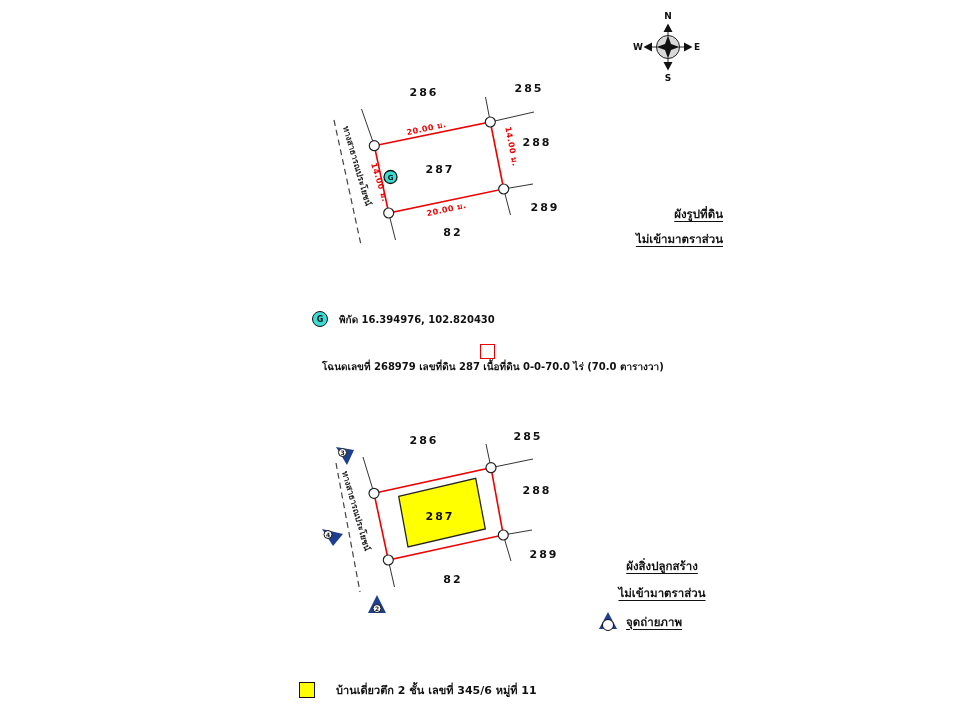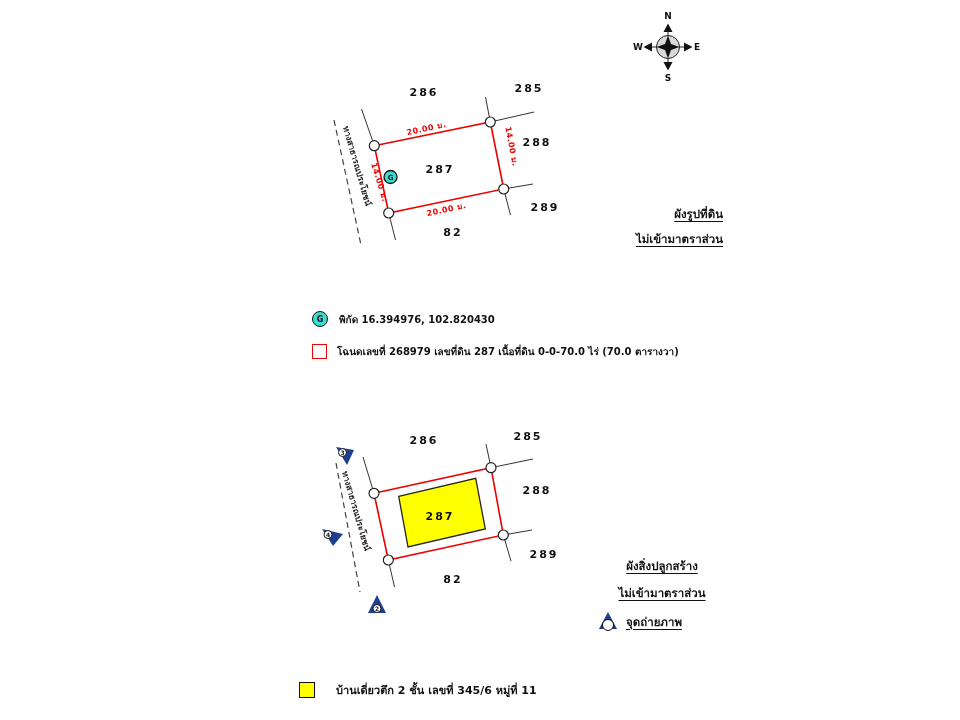--- a/index.html
+++ b/index.html
@@ -88,21 +88,21 @@
   <div class="heading-block" style="left:598px;top:205px;width:125px;text-align:right;">
     <div class="heading-line">ผังรูปที่ดิน</div>
     <div class="heading-line" style="margin-top:7px;">ไม่เข้ามาตราส่วน</div>
   </div>
 
   <div class="legend-row" style="left:312px;top:311px;">
     <div class="gps-chip">G</div>
     <div class="legend-text" style="margin-left:11px;">พิกัด 16.394976, 102.820430</div>
   </div>
 
-  <div class="legend-row" style="left:312px;top:344px;">
+  <div class="legend-row" style="left:312px;top:344px;flex-direction:column;">
     <div class="deed-chip"></div>
     <div class="legend-text" style="margin-left:10px;">โฉนดเลขที่ 268979  เลขที่ดิน 287 เนื้อที่ดิน 0-0-70.0 ไร่ (70.0 ตารางวา)</div>
   </div>
 
   <svg class="abs" style="left:300px;top:425px;" width="280" height="200" viewBox="300 425 280 200">
     <line x1="336" y1="463" x2="360" y2="592" stroke="#444" stroke-width="1.2" stroke-dasharray="6 4"></line>
     <text class="road-label" transform="translate(342,472) rotate(74)">ทางสาธารณประโยชน์</text>
 
     <polygon points="374,493.3 491,467.7 503.3,535 388.3,560" fill="#ffffff" stroke="#ee0000" stroke-width="1.6"></polygon>
 

